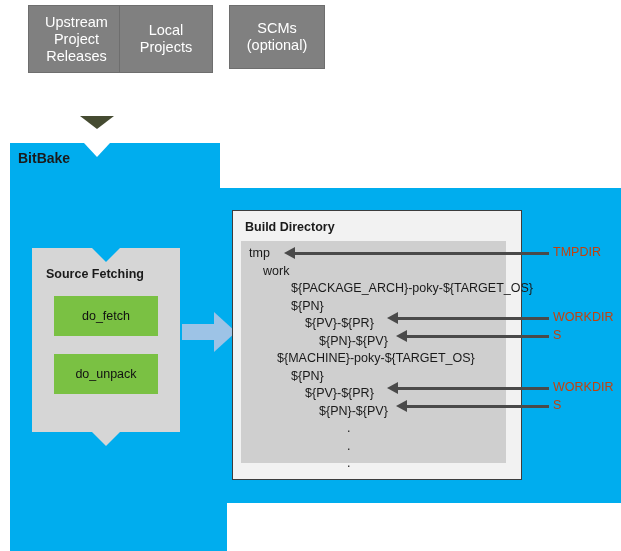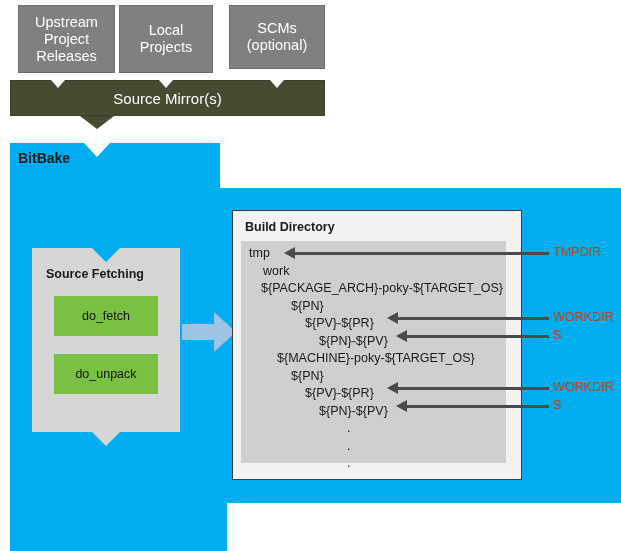--- a/index.html
+++ b/index.html
@@ -193,42 +193,39 @@
 <div id="stage">
 
   <div class="abs blue-top" style="left:10px;top:143px;width:210px;height:46px;"></div>
   <div class="abs blue-bottom" style="left:10px;top:188px;width:611px;height:315px;"></div>
   <div class="abs blue-bottom" style="left:10px;top:500px;width:217px;height:51px;"></div>
 
   <div class="abs blue-notch" style="left:84px;top:143px;"></div>
 
   <div class="abs bitbake-label" style="left:18px;top:150px;">BitBake</div>
 
-  <div class="abs srcbox" style="left:18px;top:5px;width:97px;height:68px;">
+  <div class="abs srcbox" style="left:28px;top:5px;width:97px;height:68px;">
     <span class="lbl" style="white-space:pre-line;">Upstream
 Project
 Releases</span>
   </div>
   <div class="abs notch-white" style="left:45px;top:73px;"></div>
 
   <div class="abs srcbox" style="left:119px;top:5px;width:94px;height:68px;">
     <span class="lbl" style="white-space:pre-line;">Local
 Projects</span>
   </div>
   <div class="abs notch-white" style="left:153px;top:73px;"></div>
 
   <div class="abs srcbox" style="left:229px;top:5px;width:96px;height:64px;">
     <span class="lbl" style="white-space:pre-line;">SCMs
 (optional)</span>
   </div>
   <div class="abs notch-white" style="left:264px;top:73px;"></div>
 
-  <div class="abs mirrorbar" style="left:10px;top:80px;width:315px;height:36px;">
-    <span>Source Mirror(s)</span>
-  </div>
   <div class="abs mirror-tab" style="left:80px;top:116px;"></div>
 
   <div class="abs fetchbox" style="left:32px;top:248px;width:148px;height:184px;">
     <span class="fetch-title">Source Fetching</span>
 
     <div class="abs taskbox" style="left:22px;top:48px;width:104px;height:40px;">
       <span>do_fetch</span>
     </div>
     <div class="abs taskbox" style="left:22px;top:106px;width:104px;height:40px;">
       <span>do_unpack</span>
@@ -243,21 +240,21 @@
     <div class="shaft"></div>
     <div class="head"></div>
   </div>
 
   <div class="abs builddir" style="left:232px;top:210px;width:290px;height:270px;">
     <span class="bd-title">Build Directory</span>
     <div class="bd-inner">
       <div class="tree" id="tree-root">
           <div class="row" style="padding-left: 8px;">tmp</div>
           <div class="row" style="padding-left: 22px;">work</div>
-          <div class="row" style="padding-left: 20px;">${PACKAGE_ARCH}-poky-${TARGET_OS}</div>
+          <div class="row" style="padding-left: 50px;">${PACKAGE_ARCH}-poky-${TARGET_OS}</div>
           <div class="row" style="padding-left: 50px;">${PN}</div>
           <div class="row" style="padding-left: 64px;">${PV}-${PR}</div>
           <div class="row" style="padding-left: 78px;">${PN}-${PV}</div>
           <div class="row" style="padding-left: 36px;">${MACHINE}-poky-${TARGET_OS}</div>
           <div class="row" style="padding-left: 50px;">${PN}</div>
           <div class="row" style="padding-left: 64px;">${PV}-${PR}</div>
           <div class="row" style="padding-left: 78px;">${PN}-${PV}</div>
           <div class="row" style="padding-left: 106px;">.</div>
           <div class="row" style="padding-left: 106px;">.</div>
           <div class="row" style="padding-left: 106px;">.</div>

